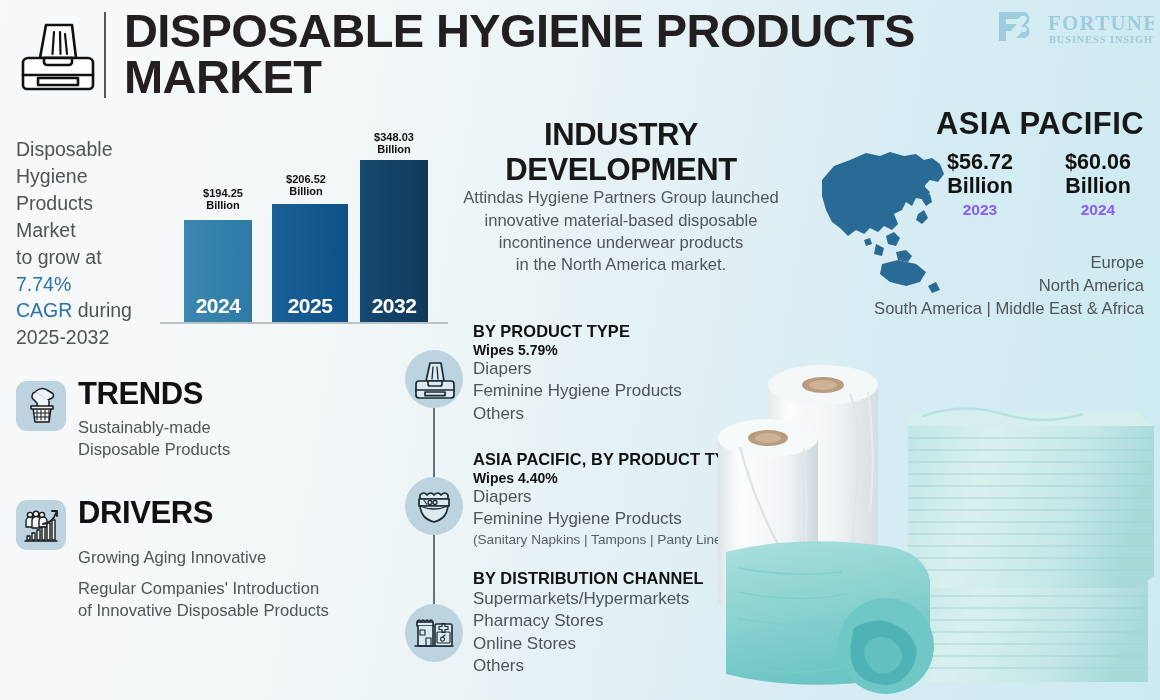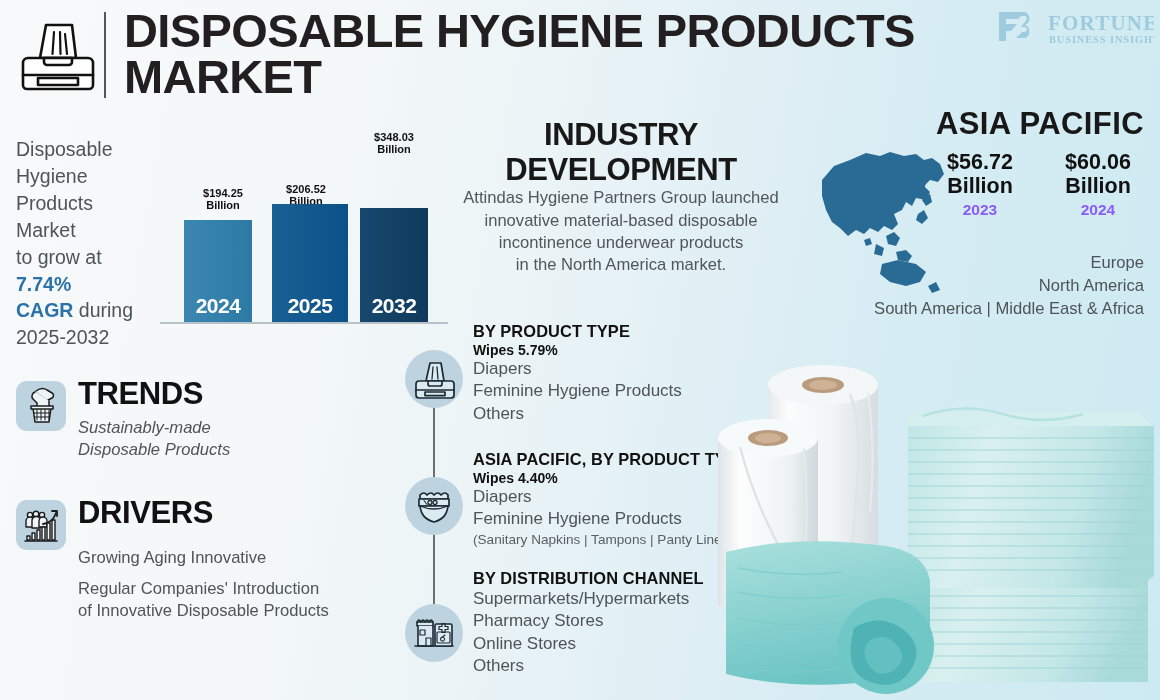--- a/index.html
+++ b/index.html
@@ -25,21 +25,21 @@
     font-size:47px; line-height:0.98; font-weight:bold;
     letter-spacing:-0.6px; color:#231f20;
   }
   #brand-logo { right:6px; top:8px; width:158px; height:42px; }
 
   
   #market-summary {
     left:16px; top:136px; width:160px;
     font-size:19.5px; line-height:1.38; color:#4e5457; font-weight:400;
   }
-  #market-summary .accent { color:#2a72a8; font-weight:bold; }
+  #market-summary .accent { color:#2a72a8; font-weight:normal; }
 
   
   #bar-chart { left:160px; top:118px; width:290px; height:210px; }
   .bar-col { position:absolute; bottom:6px; text-align:center; }
   .bar-val {
     position:absolute; left:50%; transform:translateX(-50%);
     font-size:11px; font-weight:bold; line-height:1.08;
     color:#111; white-space:nowrap;
   }
   .bar-rect { position:absolute; bottom:0; }
@@ -83,21 +83,21 @@
     position:absolute; left:0; top:0; width:50px; height:50px;
     border-radius:11px; background:#bdd3e0;
   }
   .side-head {
     position:absolute; left:62px; top:-5px;
     font-size:31px; font-weight:bold; letter-spacing:-0.4px; color:#111;
   }
   .side-body { position:absolute; left:62px; font-size:16.6px; line-height:1.35; color:#4e5457; }
 
   #trends-block { top:381px; width:340px; }
-  #trends-body { top:36px;font-style:italic; }
+  #trends-body { top:36px; }
   #drivers-block { top:500px; width:350px; }
   #drivers-body-1 { top:47px; }
   #drivers-body-2 { top:78px; }
 
   
   #timeline-line {
     left:433px; top:400px; width:2px; height:240px; background:#6d7072;
   }
   .tl-node {
     position:absolute; left:405px; width:58px; height:58px;
@@ -169,35 +169,35 @@
       <div class="bar-val" style="bottom:110px;">
         <span>$194.25</span><br>
         <span>Billion</span>
       </div>
       <div class="bar-rect" style="left:0; width:68px; height:102px; background:linear-gradient(90deg,#3b87b0,#2c7aa6);">
         <div class="bar-year">2024</div>
       </div>
     </div>
 
     <div class="bar-col" style="left:112px; width:68px; height:120px;">
-      <div class="bar-val" style="bottom:114px;">
+      <div class="bar-val" style="bottom:124px;">
         <span>$206.52</span><br>
         <span>Billion</span>
       </div>
       <div class="bar-rect" style="left:0; width:76px; height:118px; background:linear-gradient(90deg,#1a6095,#0c5187);">
         <div class="bar-year">2025</div>
       </div>
     </div>
 
     <div class="bar-col" style="left:200px; width:68px; height:170px;">
       <div class="bar-val" style="bottom:166px;">
         <span>$348.03</span><br>
         <span>Billion</span>
       </div>
-      <div class="bar-rect" style="left:0; width:68px; height:114px; background:linear-gradient(90deg,#17486e,#0f3a5c);">
+      <div class="bar-rect" style="left:0; width:68px; height:162px; background:linear-gradient(90deg,#17486e,#0f3a5c);">
         <div class="bar-year">2032</div>
       </div>
     </div>
   </div>
 
   <div class="abs" id="industry-development">
     <div id="industry-dev-title">
       <div>INDUSTRY</div>
       <div>DEVELOPMENT</div>
     </div>

